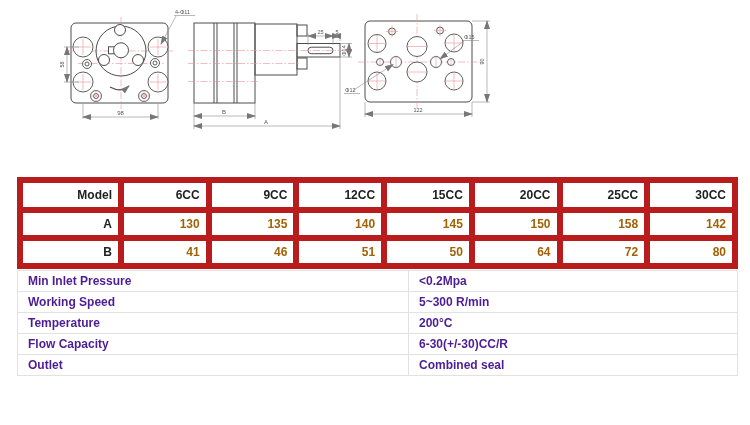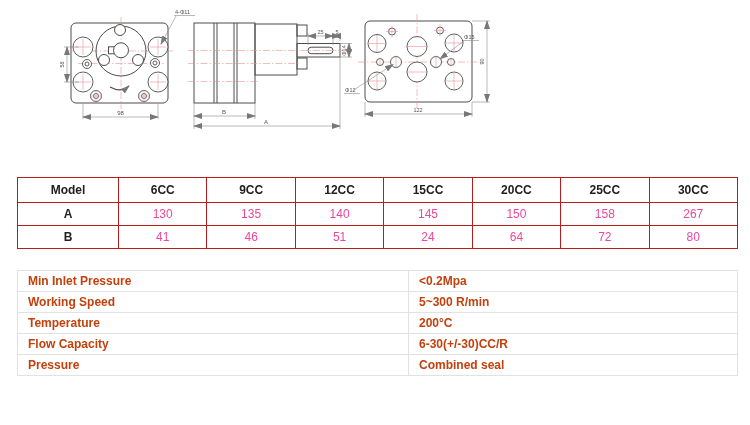--- a/index.html
+++ b/index.html
@@ -11,28 +11,28 @@
   svg .o2{stroke:#4d4d4d;stroke-width:0.9;fill:#fff;}
   svg .ow{stroke:#4d4d4d;stroke-width:1;fill:#fff;}
   svg .d{stroke:#8a8a8a;stroke-width:0.6;fill:none;}
   svg .c{stroke:#e89090;stroke-width:0.6;fill:none;stroke-dasharray:7 2 1.5 2;}
   svg .cs{stroke:#e89090;stroke-width:0.6;fill:none;}
   svg text.t{font-size:6px;fill:#555;font-family:"Liberation Sans",sans-serif;}
   svg text.tv{font-size:5.5px;fill:#555;font-family:"Liberation Sans",sans-serif;}
 
   table{border-collapse:collapse;table-layout:fixed;background:#fff;}
   .model-table{position:absolute;left:17px;top:177px;width:721px;font-size:12px;}
-  .model-table th,.model-table td{border:1px solid #b91c1c;padding:4px 6px;text-align:center;
+  .model-table th,.model-table td{border:6px solid #b91c1c;padding:4px 6px;text-align:right;
     white-space:nowrap;overflow:hidden;}
   .model-table th{font-weight:700;color:#212121;padding:5px 6px;}
-  .model-table td{color:#ec4899;font-weight:400;}
+  .model-table td{color:#a16207;font-weight:700;}
   .model-table td.rowlabel{color:#212121;font-weight:700;}
 
   .spec-table{position:absolute;left:17px;top:270px;width:721px;font-size:12px;}
-  .spec-table td{border:1px solid #e2e2e2;padding:3px 10px;font-weight:700;color:#c2410c;
+  .spec-table td{border:1px solid #e2e2e2;padding:3px 10px;font-weight:700;color:#4c1d95;
     white-space:nowrap;overflow:hidden;}
 </style>
 </head>
 <body>
 
 <div class="page">
 
   <div class="drawing-wrap">
     <svg width="750" height="165" viewBox="0 0 750 165">
       <defs>
@@ -196,28 +196,28 @@
     </thead>
     <tbody>
       <tr>
         <td class="rowlabel">A</td>
         <td>130</td>
         <td>135</td>
         <td>140</td>
         <td>145</td>
         <td>150</td>
         <td>158</td>
-        <td>267</td>
+        <td>142</td>
       </tr>
       <tr>
         <td class="rowlabel">B</td>
         <td>41</td>
         <td>46</td>
         <td>51</td>
-        <td>24</td>
+        <td>50</td>
         <td>64</td>
         <td>72</td>
         <td>80</td>
       </tr>
     </tbody>
   </table>
 
   <table class="spec-table">
     <colgroup>
       <col style="width:391px">
@@ -234,19 +234,19 @@
       </tr>
       <tr>
         <td>Temperature</td>
         <td>200°C</td>
       </tr>
       <tr>
         <td>Flow Capacity</td>
         <td>6-30(+/-30)CC/R</td>
       </tr>
       <tr>
-        <td>Pressure</td>
+        <td>Outlet</td>
         <td>Combined seal</td>
       </tr>
     </tbody>
   </table>
 
 </div>
 
 </body></html>

